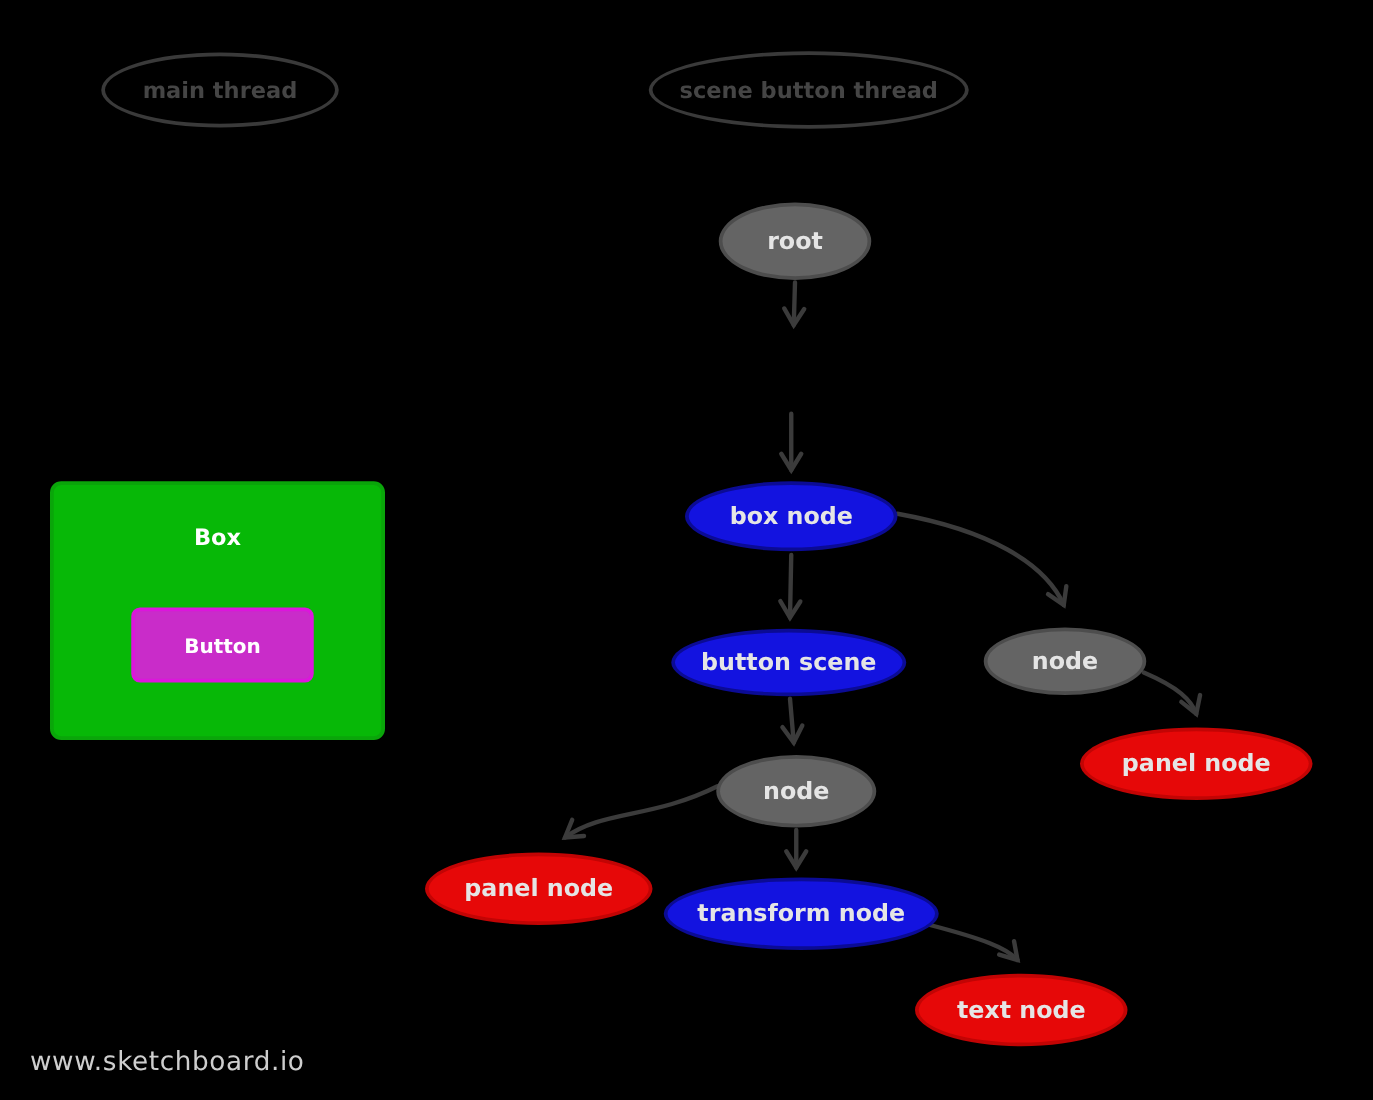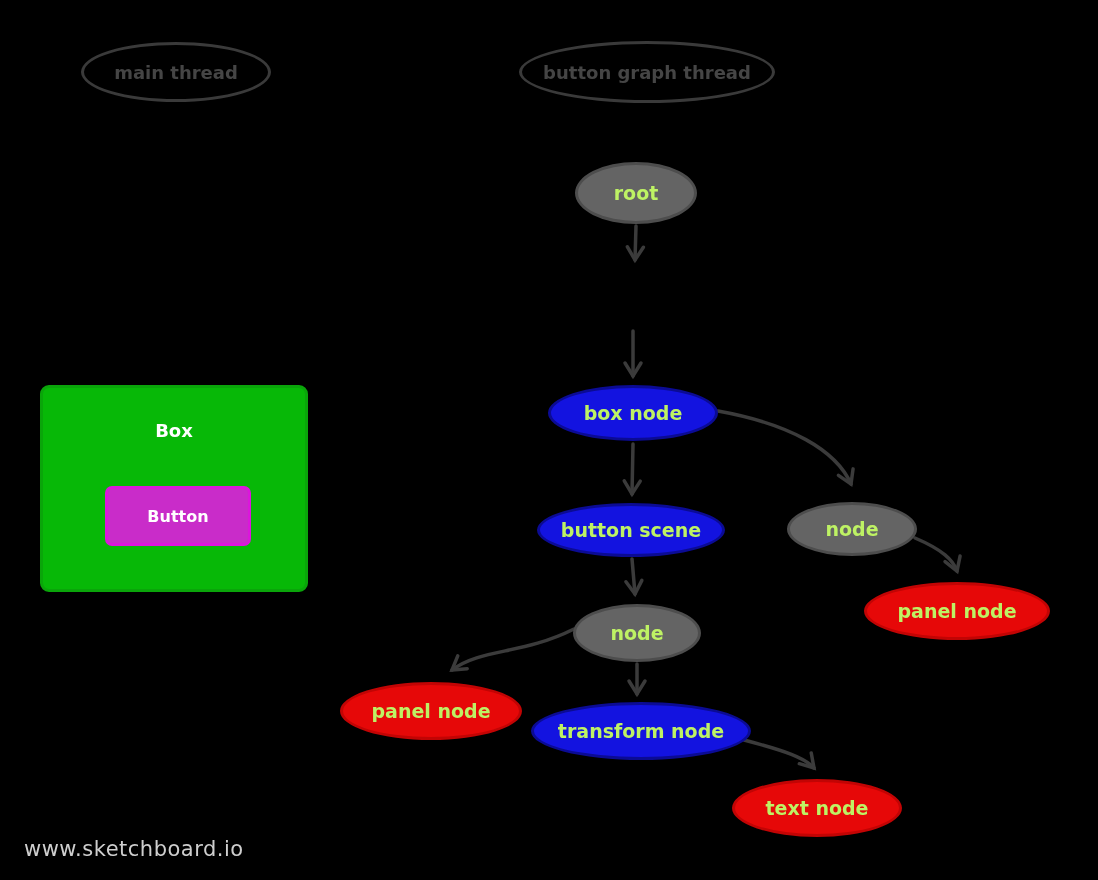--- a/index.html
+++ b/index.html
@@ -17,21 +17,21 @@
     border-radius:50%;
     display:flex;align-items:center;justify-content:center;
     color:var(--thread-text);font-weight:bold;font-size:18px;
     background:transparent;box-sizing:border-box;
   }
 
   
   .node{
     position:absolute;border-radius:50%;
     display:flex;align-items:center;justify-content:center;
-    color:#bef264;font-weight:bold;font-size:19px;
+    color:#e5e5e5;font-weight:bold;font-size:19px;
     box-sizing:border-box;white-space:nowrap;
   }
   .node.blue{background:var(--blue);border:3px solid var(--blue-border);}
   .node.gray{background:var(--gray);border:3px solid var(--gray-border);}
   .node.red{background:var(--red);border:3px solid var(--red-border);}
 
   
   .box-shape{
     position:absolute;left:40px;top:385px;width:268px;height:207px;
     background:var(--green);border:3px solid var(--green-border);
@@ -57,21 +57,21 @@
 </style>
 </head>
 <body>
 
 <div class="canvas">
 
   <div class="thread" style="left:81px;top:42px;width:190px;height:60px">
     <span>main thread</span>
   </div>
   <div class="thread" style="left:519px;top:41px;width:256px;height:62px">
-    <span>button graph thread</span>
+    <span>scene button thread</span>
   </div>
 
   <div class="box-shape">
     <div class="box-title">Box</div>
     <div class="button-shape">
       <span>Button</span>
     </div>
   </div>
 
   <svg class="edges" width="1098" height="880" viewBox="0 0 1098 880">

